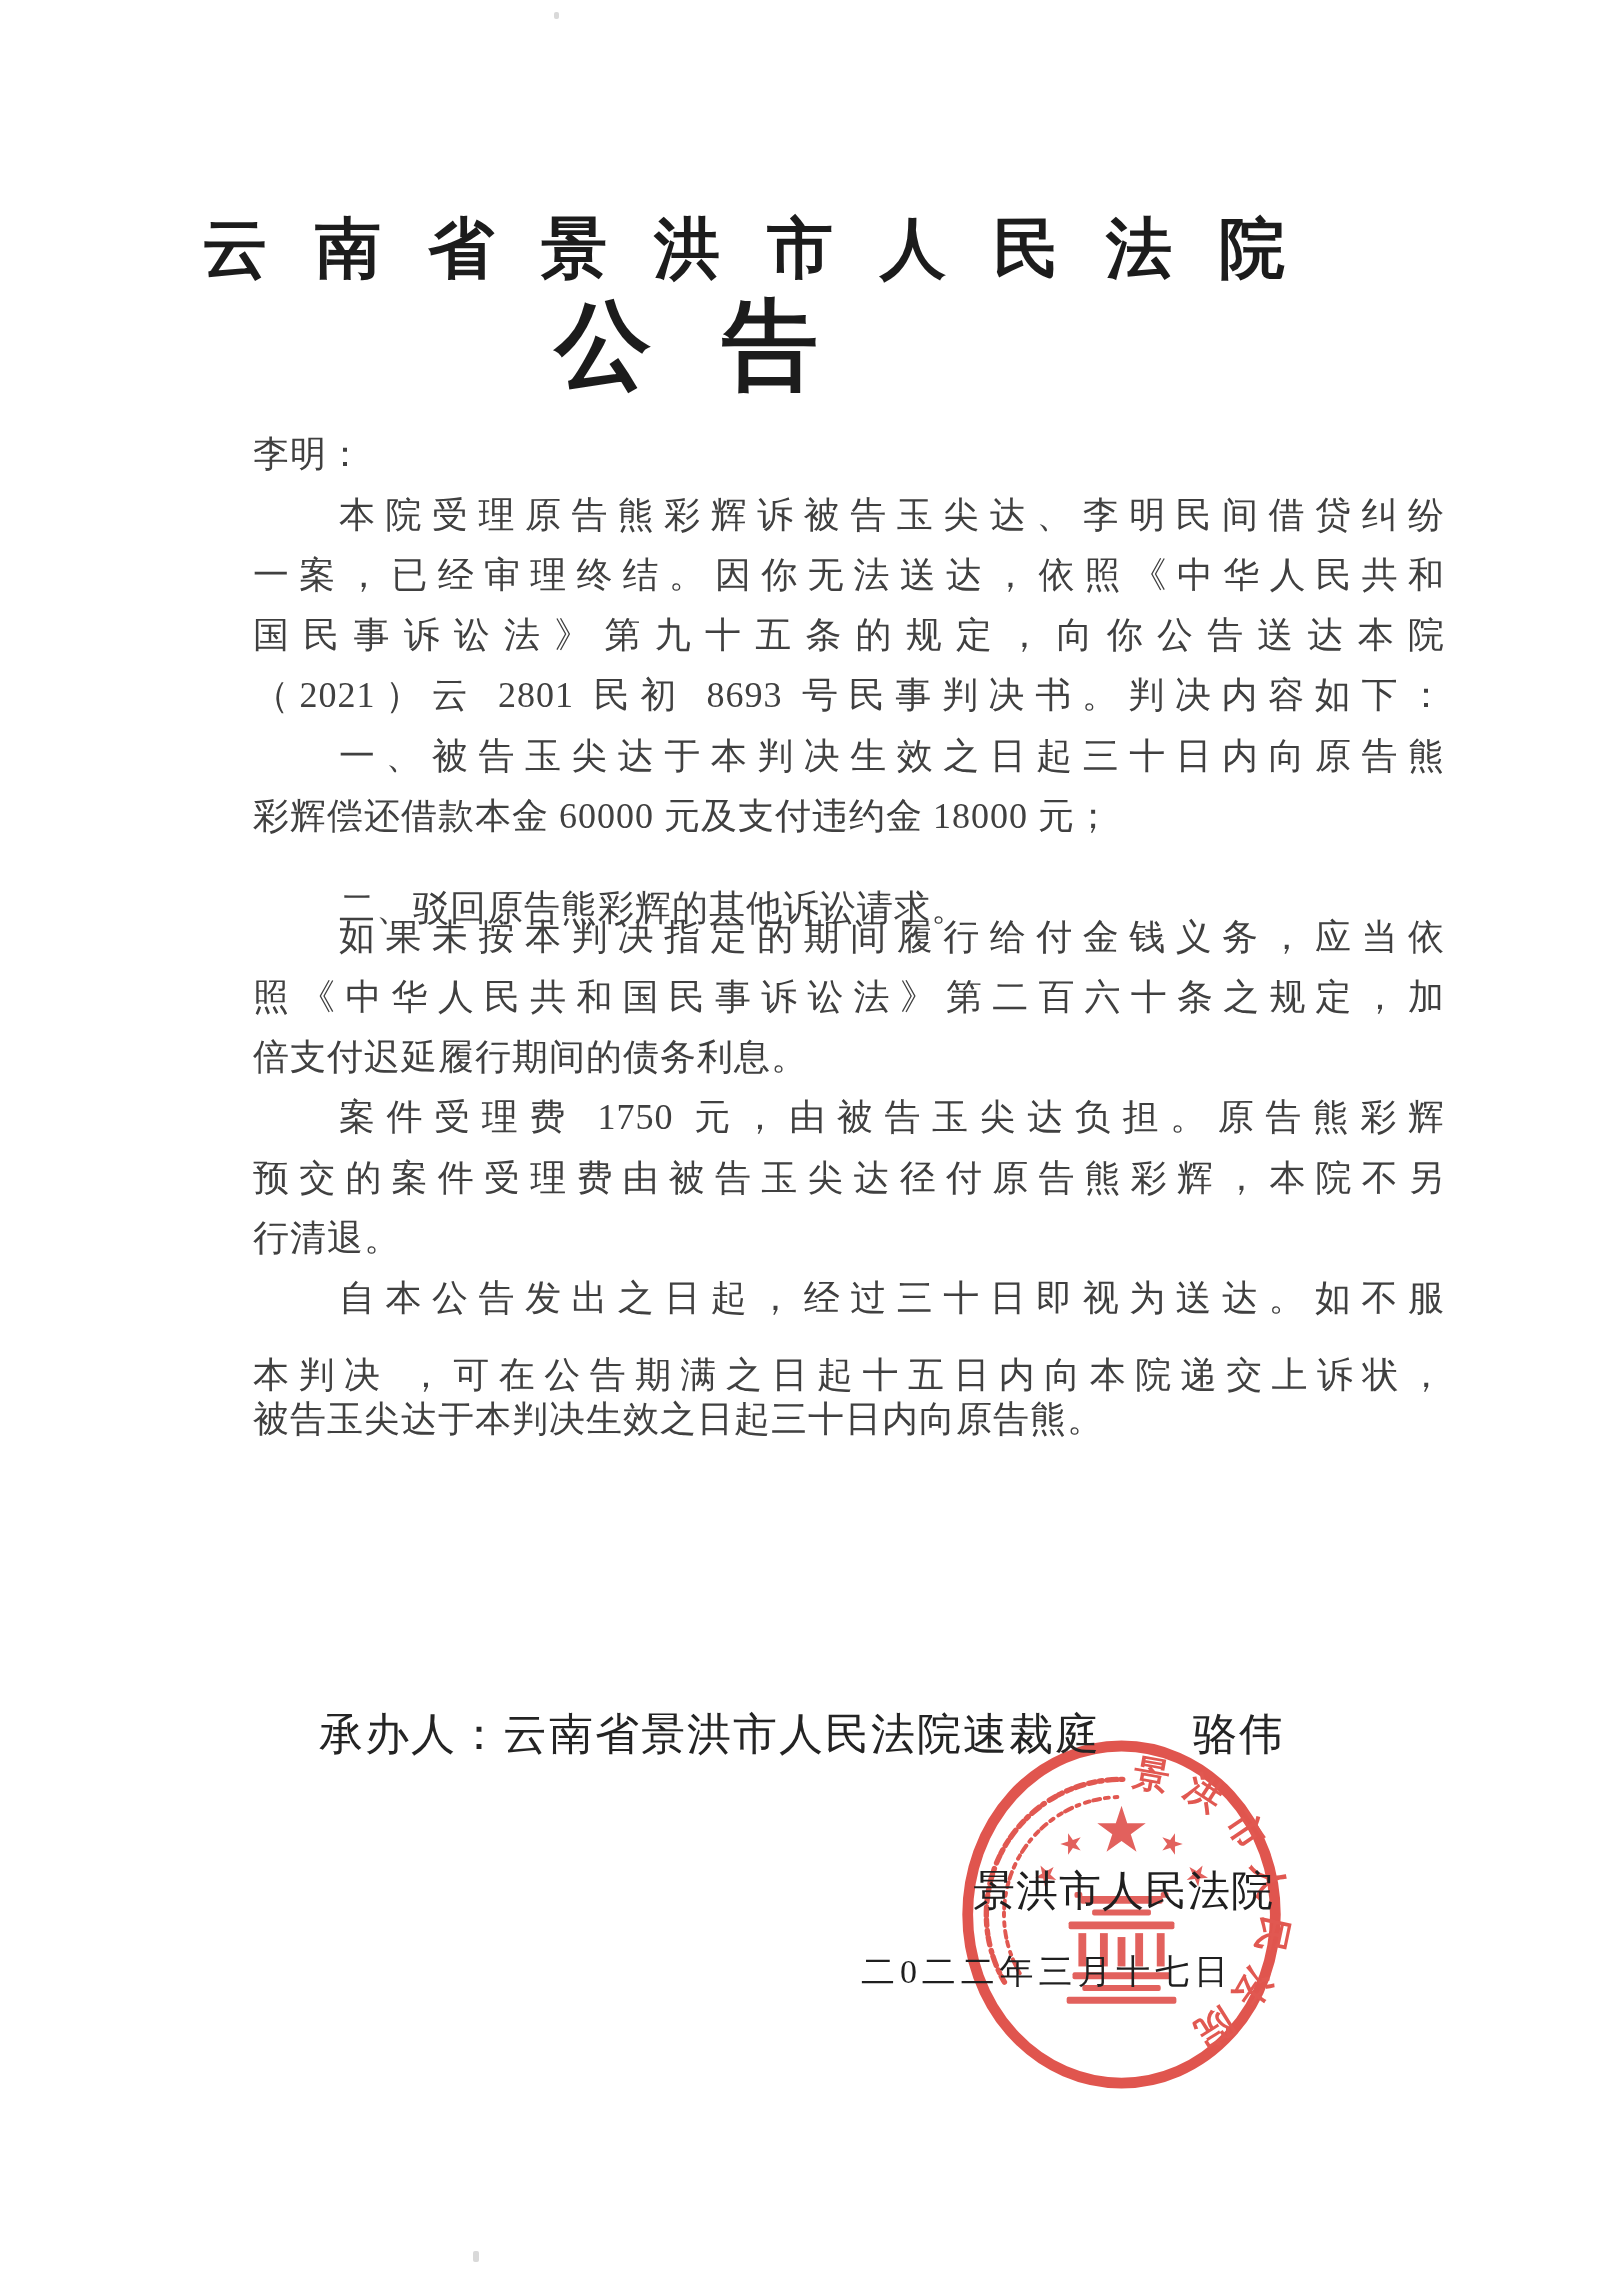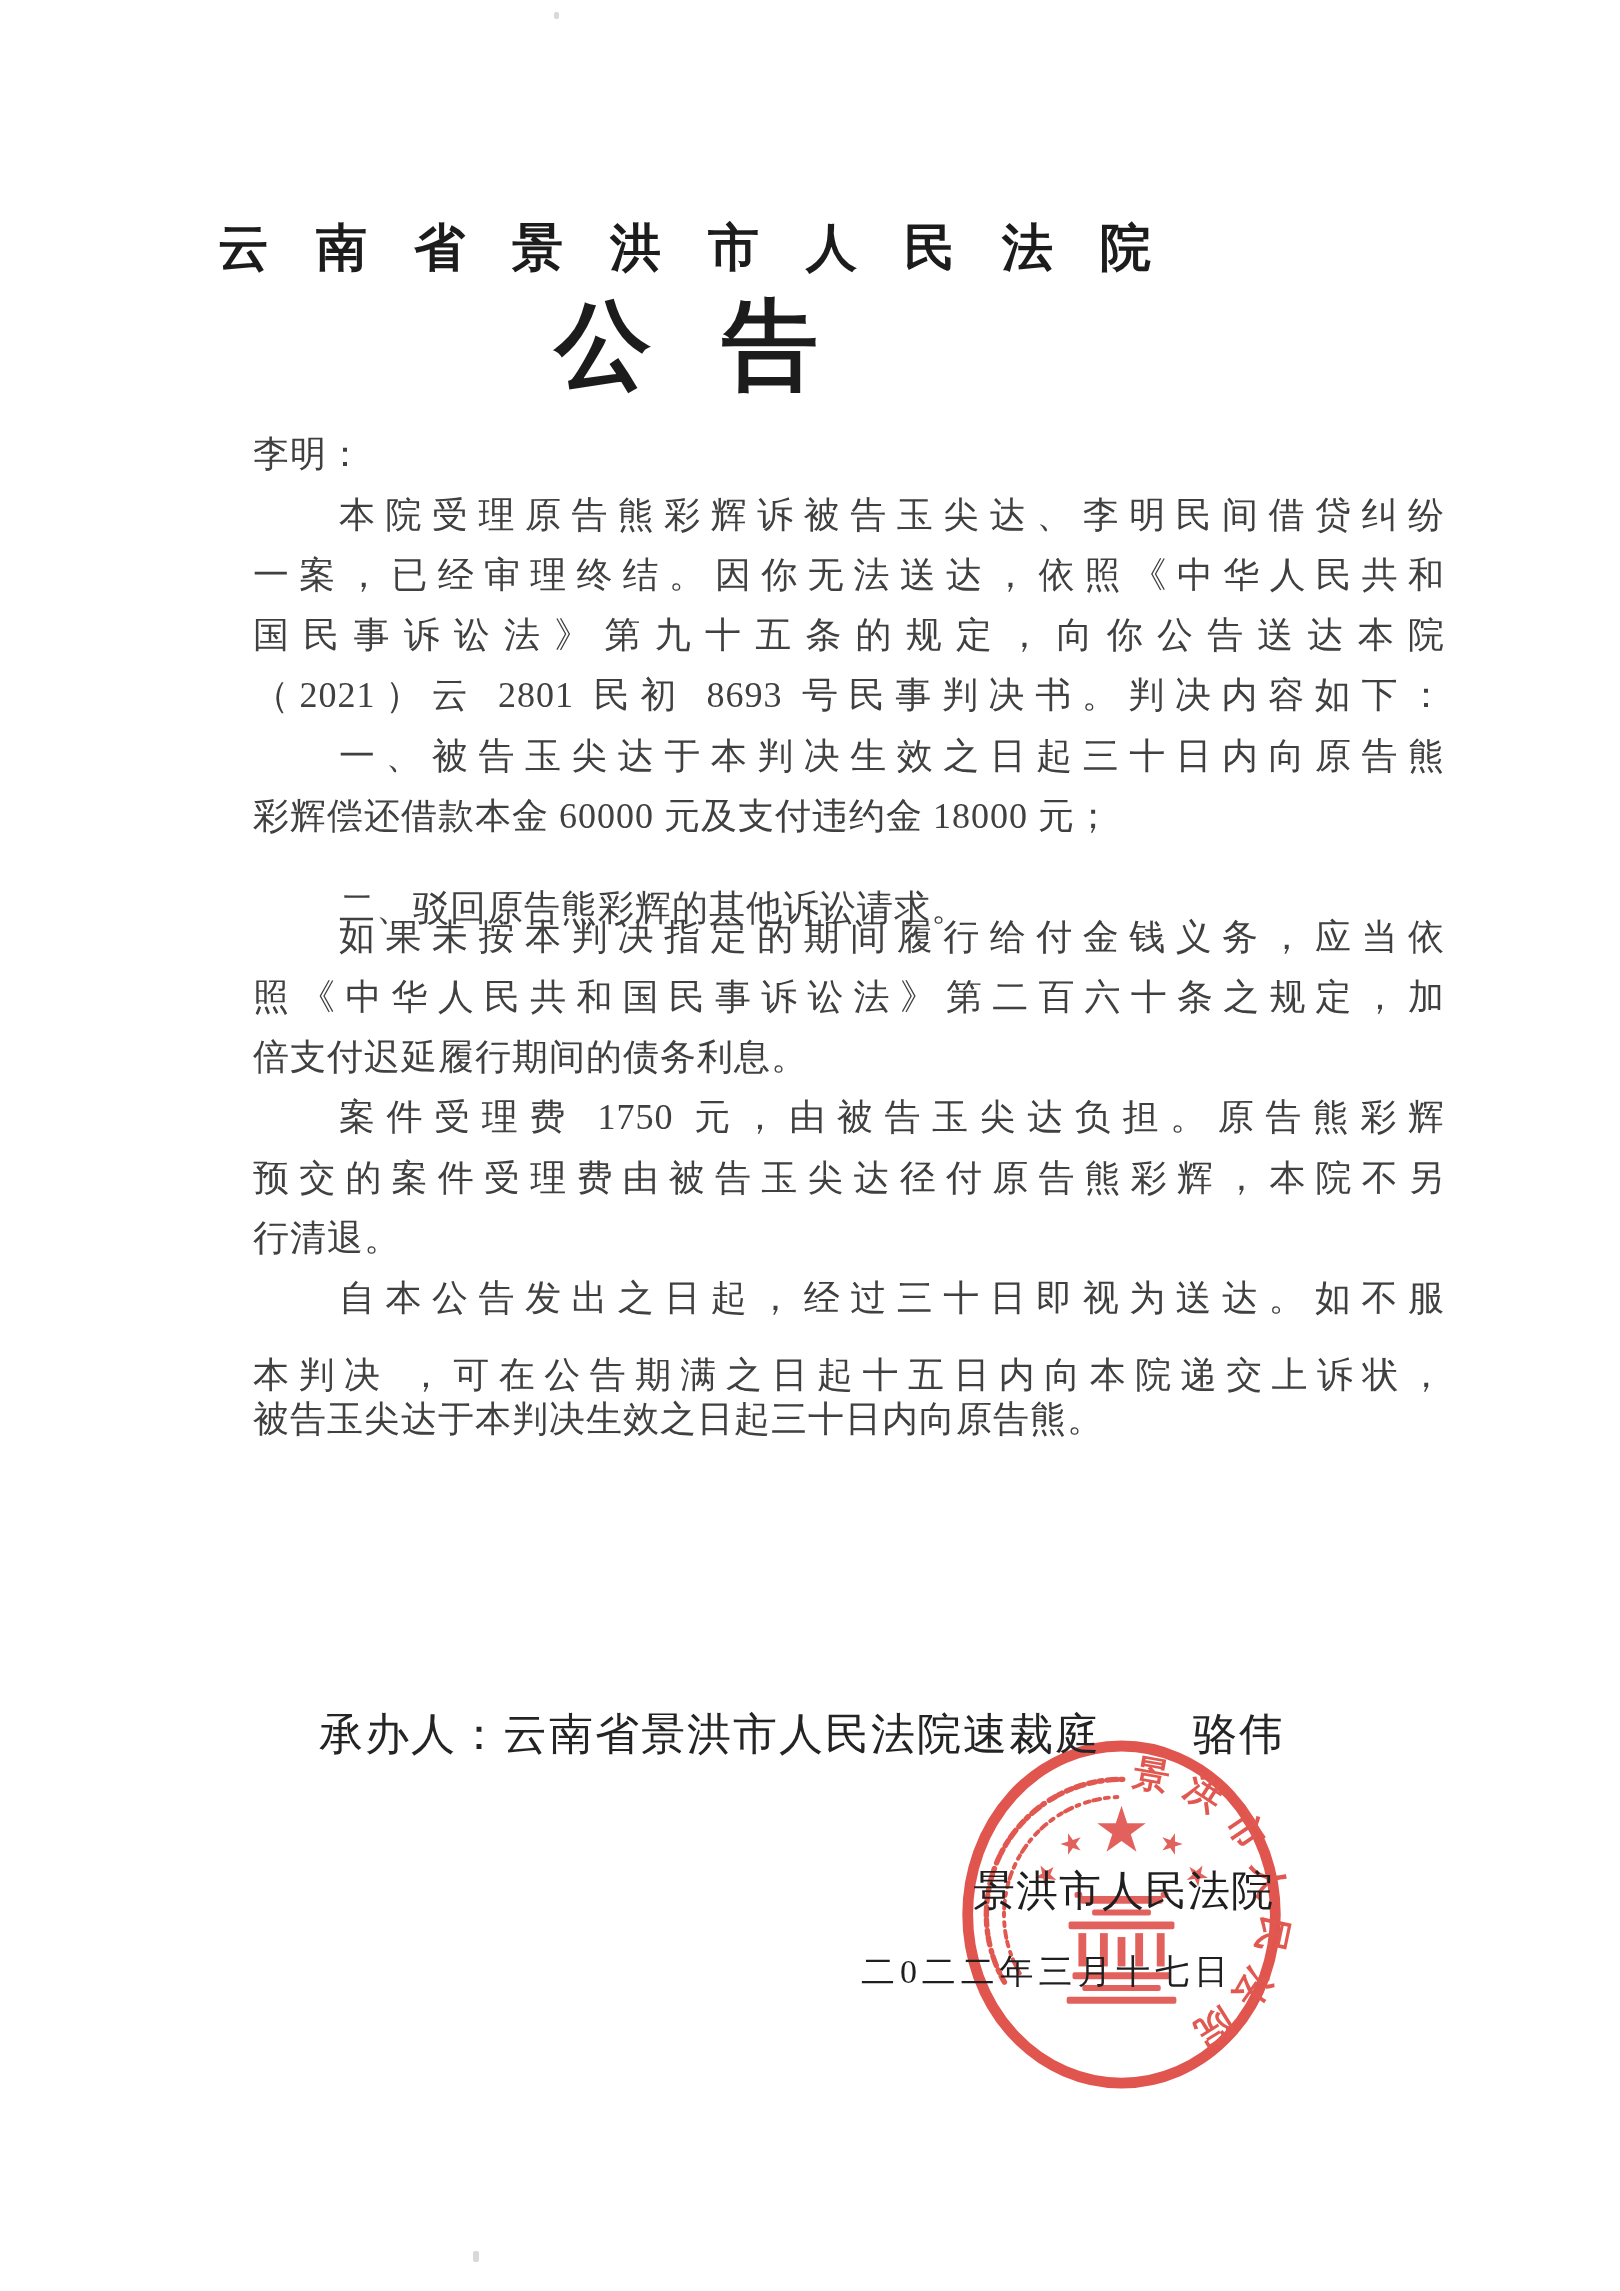--- a/index.html
+++ b/index.html
@@ -8,22 +8,22 @@
     width:1620px;height:2292px;
     background:#ffffff;
     overflow:hidden;
     font-family:"Liberation Serif", serif;
     color:#1f1f1f;
   }
   
   .court-title{
     position:absolute;left:202px;top:206px;
     font-family:"Liberation Sans", sans-serif;
-    font-weight:700;font-size:51px;line-height:84px;
-    letter-spacing:47px;color:#1c1c1c;white-space:nowrap;margin-left:16px;
+    font-weight:700;font-size:66px;line-height:84px;
+    letter-spacing:47px;color:#1c1c1c;white-space:nowrap;
   }
   .notice-title{
     position:absolute;left:555px;top:290px;
     font-family:"Liberation Sans", sans-serif;
     font-weight:700;font-size:96px;line-height:110px;
     letter-spacing:71px;color:#1c1c1c;white-space:nowrap;
   }
   
   #body-lines{position:absolute;left:0;top:0;width:100%;height:100%;}
   .bline{

